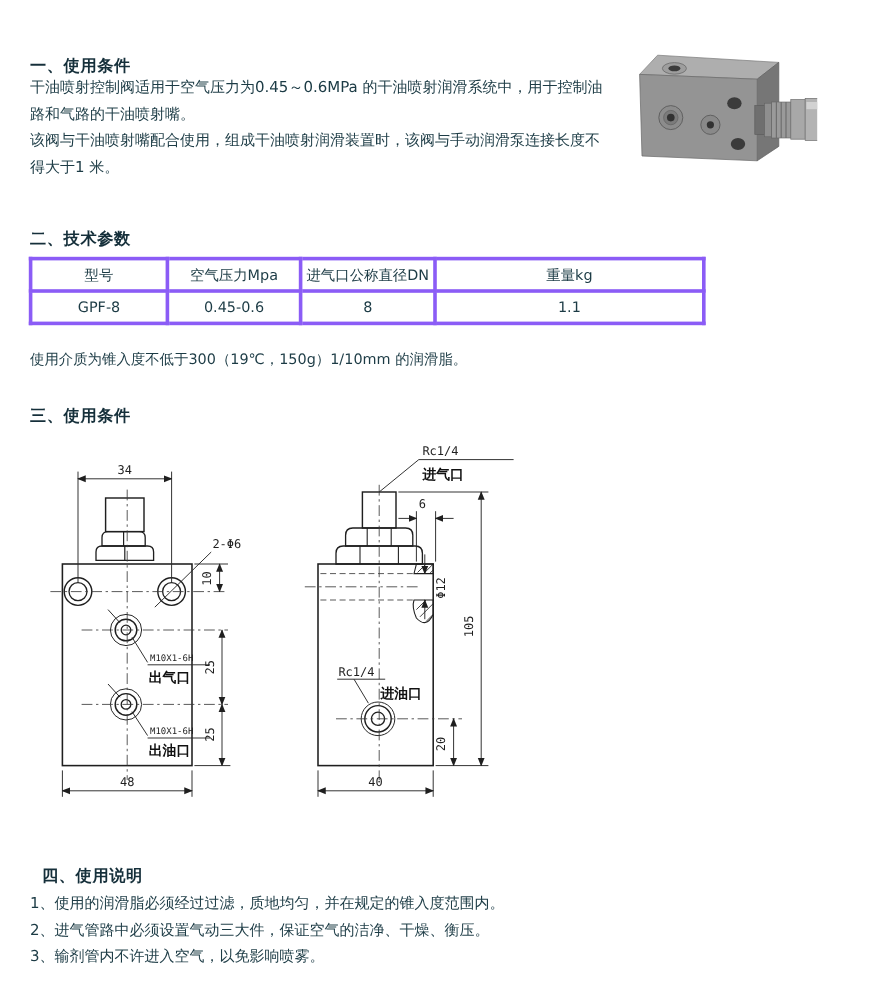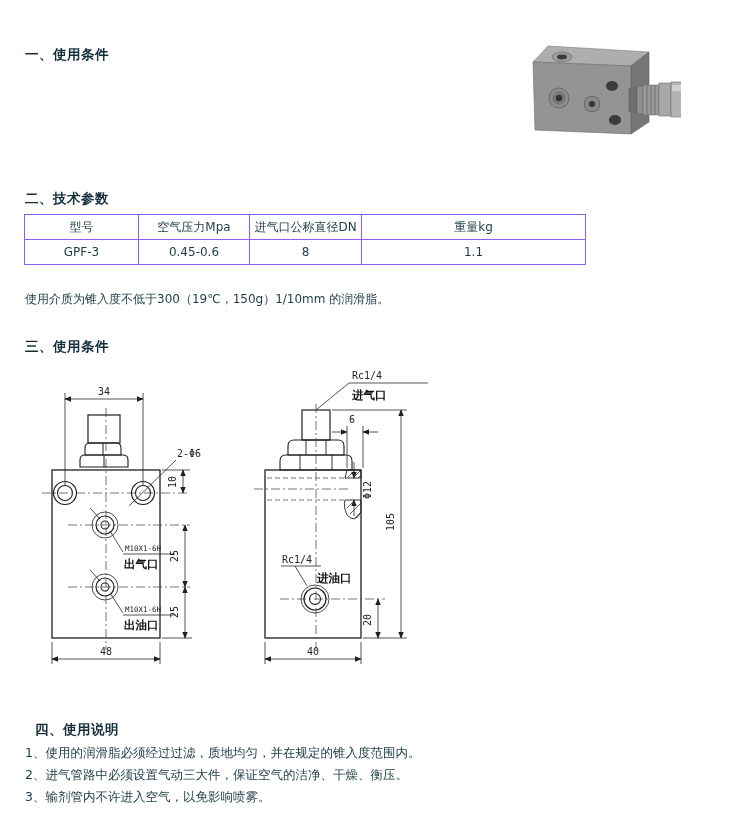--- a/index.html
+++ b/index.html
@@ -6,35 +6,41 @@
   #page{
     position:relative;width:681px;height:839px;background:#ffffff;overflow:hidden;
     font-family:"DejaVu Sans",sans-serif;color:#1c3b45;
   }
   .abs{position:absolute;}
   .h{font-size:13.5px;font-weight:bold;color:#152f3a;letter-spacing:0.5px;}
   .bodyline{font-size:12.5px;line-height:22px;white-space:nowrap;}
   .note{font-size:12px;white-space:nowrap;}
   table.params{border-collapse:collapse;width:561px;table-layout:fixed;}
   table.params td{
-    border:1px solid #8b5cf6;text-align:center;vertical-align:middle;
+    border:3px solid #8b5cf6;text-align:center;vertical-align:middle;
     font-size:12px;height:24px;padding:0;color:#1c3b45;
   }
   .items div{font-size:12.5px;line-height:22px;white-space:nowrap;}
   svg text{fill:#1f1f1f;}
   .dimtxt{font-family:"DejaVu Sans Mono",monospace;font-size:10px;}
   .thrtxt{font-family:"DejaVu Sans Mono",monospace;font-size:7.5px;}
   .cjk{font-size:11.5px;font-weight:bold;fill:#111;}
 </style>
 </head>
 <body>
 
 <div id="page">
 
   <div class="abs h" style="left:25px;top:46px;">一、使用条件</div>
+  <div class="abs" style="left:25px;top:62px;">
+    <div class="bodyline">干油喷射控制阀适用于空气压力为0.45～0.6MPa 的干油喷射润滑系统中，用于控制油</div>
+    <div class="bodyline">路和气路的干油喷射嘴。</div>
+    <div class="bodyline">该阀与干油喷射嘴配合使用，组成干油喷射润滑装置时，该阀与手动润滑泵连接长度不</div>
+    <div class="bodyline">得大于1 米。</div>
+  </div>
 
   <svg class="abs" style="left:525px;top:40px;" width="182" height="100" viewBox="0 0 182 100">
     <g>
 
       <polygon points="8,22 23,6 124,12 106,26" fill="#aeaeae" stroke="#7c7c7c" stroke-width="0.6"></polygon>
 
       <polygon points="106,26 124,12 124,82 106,94" fill="#767676" stroke="#5f5f5f" stroke-width="0.6"></polygon>
 
       <polygon points="8,22 106,26 106,94 10,90" fill="#949494" stroke="#6a6a6a" stroke-width="0.6"></polygon>
 
@@ -76,21 +82,21 @@
         <col style="width:224px">
       </colgroup>
     <tbody>
         <tr>
       <td>型号</td>
       <td>空气压力Mpa</td>
       <td>进气口公称直径DN</td>
       <td>重量kg</td>
     </tr>
     <tr>
-      <td>GPF-3</td>
+      <td>GPF-8</td>
       <td>0.45-0.6</td>
       <td>8</td>
       <td>1.1</td>
     </tr>
   </tbody>
     </table>
   <div class="abs note" style="left:25px;top:291px;">使用介质为锥入度不低于300（19℃，150g）1/10mm 的润滑脂。</div>
 
   <div class="abs h" style="left:25px;top:338px;">三、使用条件</div>
 

